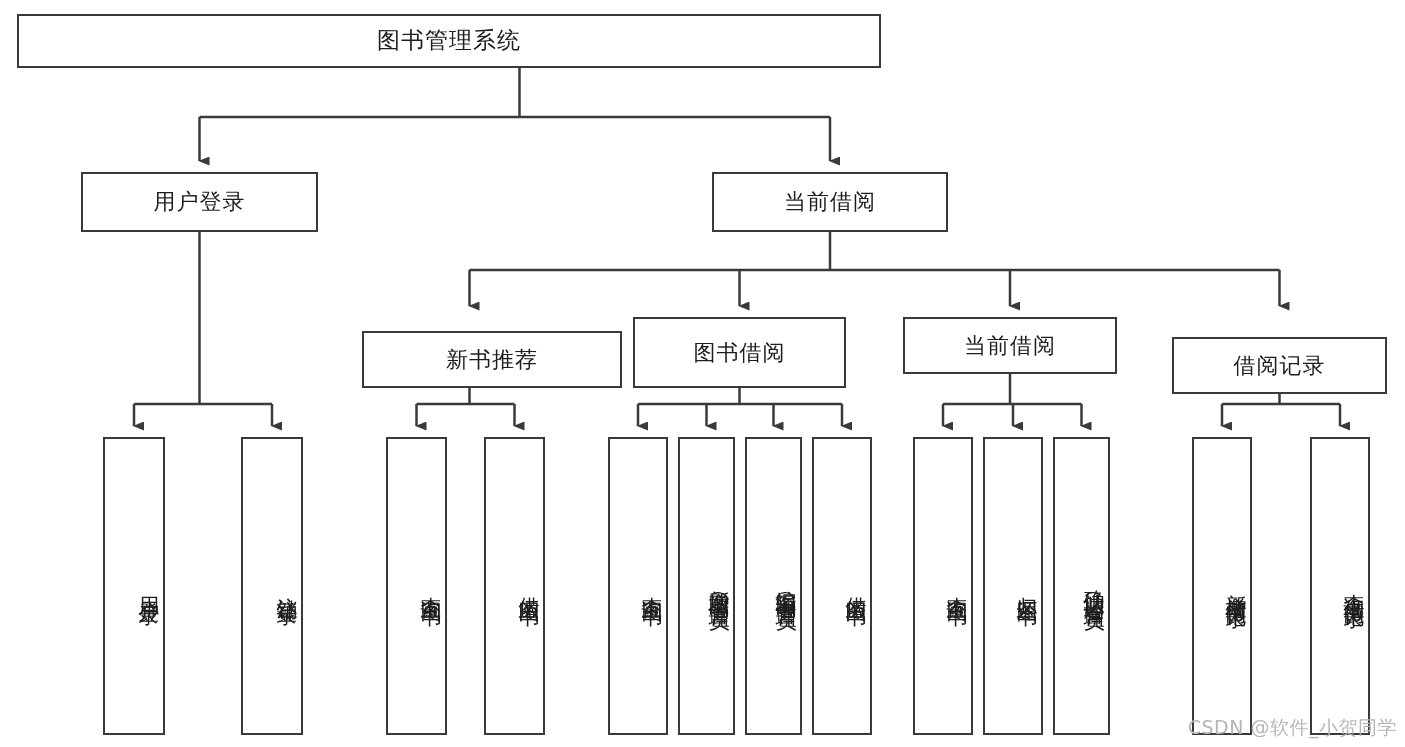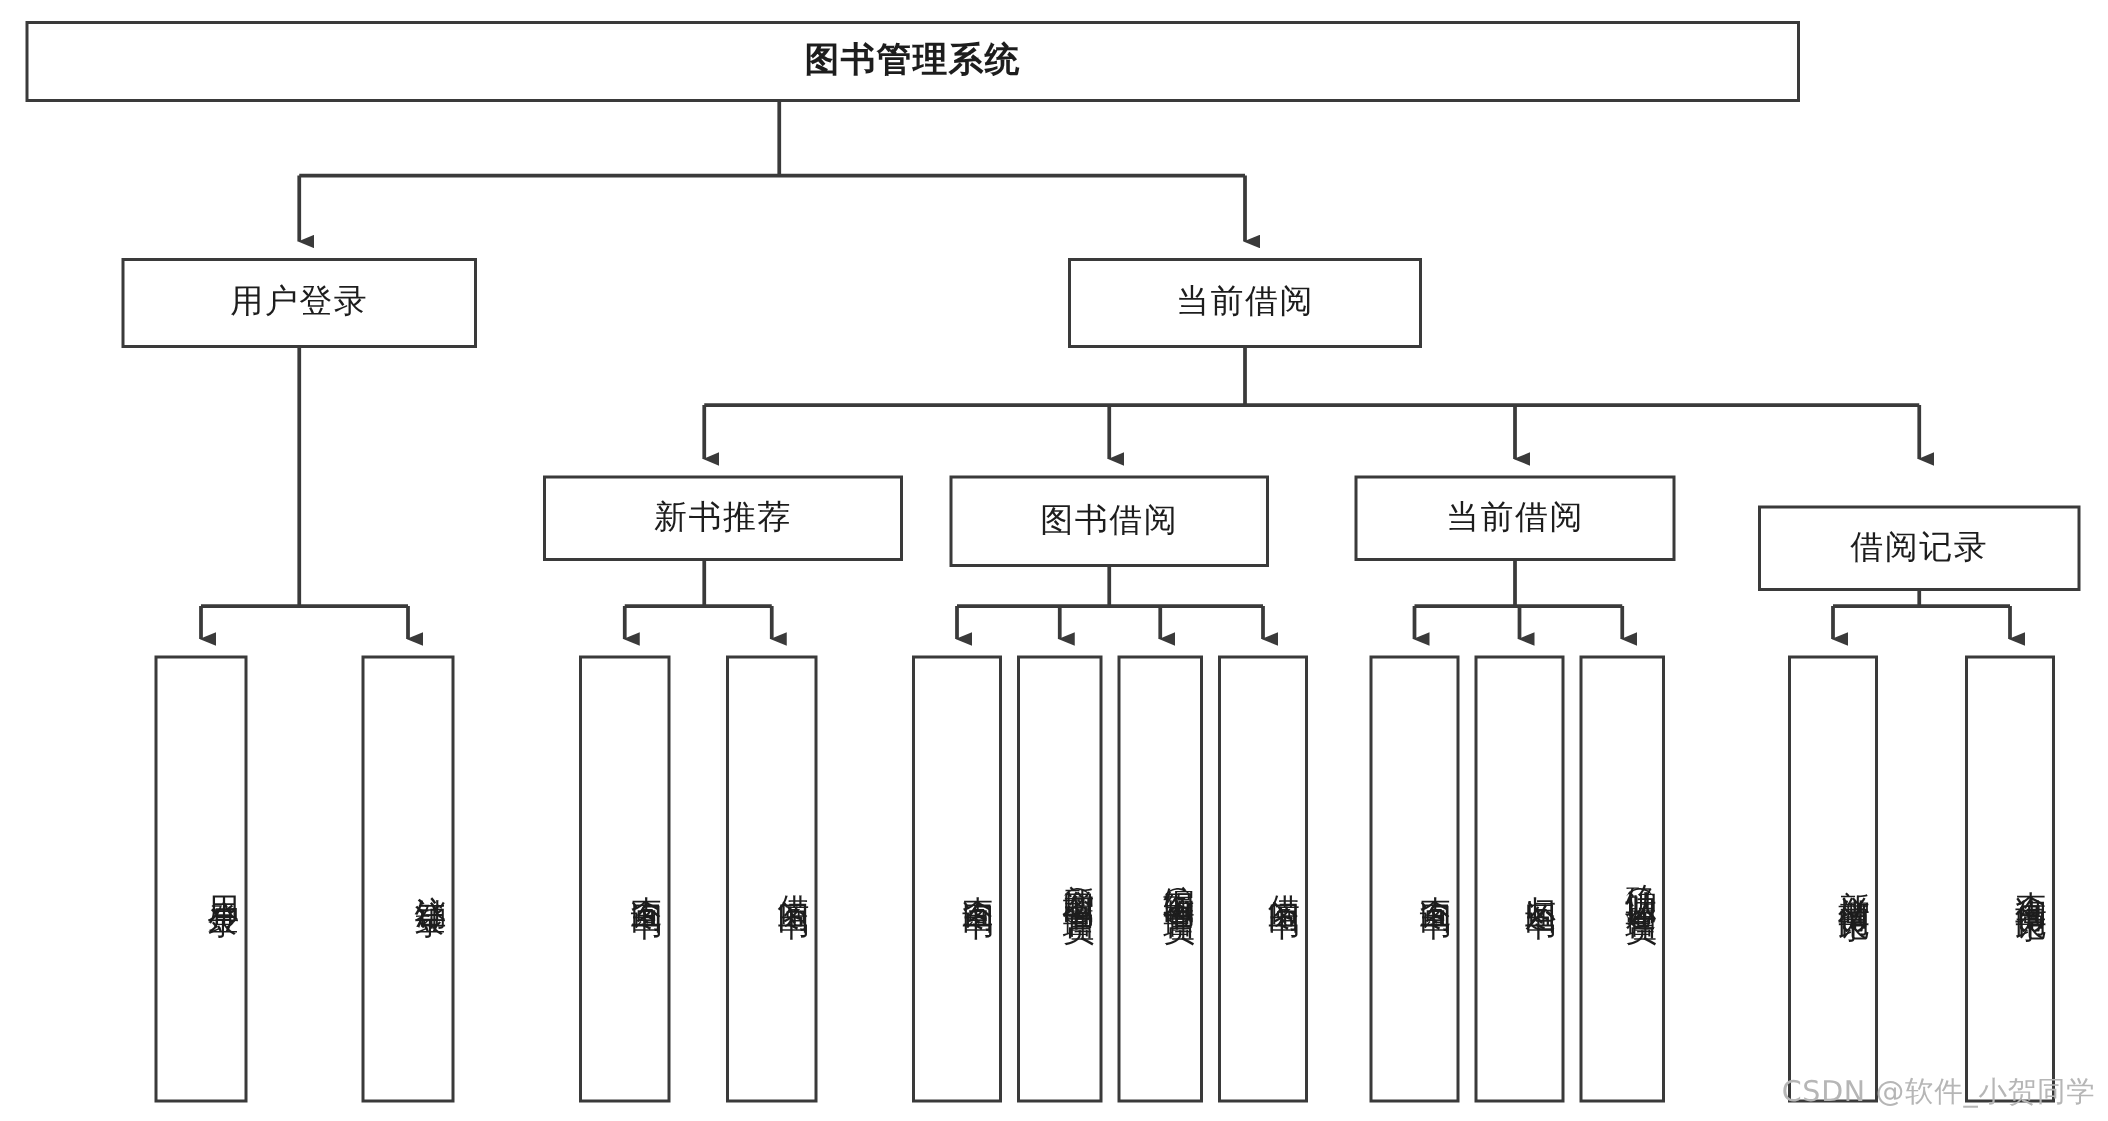--- a/index.html
+++ b/index.html
@@ -115,33 +115,33 @@
         <path d="M 1013 404 L 1013 426" marker-end="url(#arrowhead)"></path>
         <path d="M 1081.5 404 L 1081.5 426" marker-end="url(#arrowhead)"></path>
         <path d="M 1279.5 374 L 1279.5 404"></path>
         <path d="M 1222 404 L 1340 404"></path>
         <path d="M 1222 404 L 1222 426" marker-end="url(#arrowhead)"></path>
         <path d="M 1340 404 L 1340 426" marker-end="url(#arrowhead)"></path>
       </g>
   </svg>
 
   <div id="node-layer">
-      <div class="node horiz root" style="left: 17px; top: 14px; width: 1183px; height: 54px; font-weight: bold;">
+      <div class="node horiz root" style="left: 17px; top: 14px; width: 864px; height: 54px;">
         <span class="node-label">图书管理系统</span>
       </div>
       <div class="node horiz" style="left: 81px; top: 172px; width: 237px; height: 60px;">
         <span class="node-label">用户登录</span>
       </div>
       <div class="node horiz" style="left: 712px; top: 172px; width: 236px; height: 60px;">
         <span class="node-label">当前借阅</span>
       </div>
-      <div class="node horiz" style="left: 362px; top: 317px; width: 240px; height: 57px;">
+      <div class="node horiz" style="left: 362px; top: 331px; width: 260px; height: 57px;">
         <span class="node-label">新书推荐</span>
       </div>
-      <div class="node horiz" style="left: 633px; top: 317px; width: 213px; height: 61px;">
+      <div class="node horiz" style="left: 633px; top: 317px; width: 213px; height: 71px;">
         <span class="node-label">图书借阅</span>
       </div>
       <div class="node horiz" style="left: 903px; top: 317px; width: 214px; height: 57px; align-items: center;">
         <span class="node-label">当前借阅</span>
       </div>
       <div class="node horiz" style="left: 1172px; top: 317px; width: 215px; height: 57px; margin-top: 20px;">
         <span class="node-label">借阅记录</span>
       </div>
       <div class="node vert" style="left: 103px; top: 437px; width: 62px; height: 298px;">
         <span class="node-label">用户登录</span>

